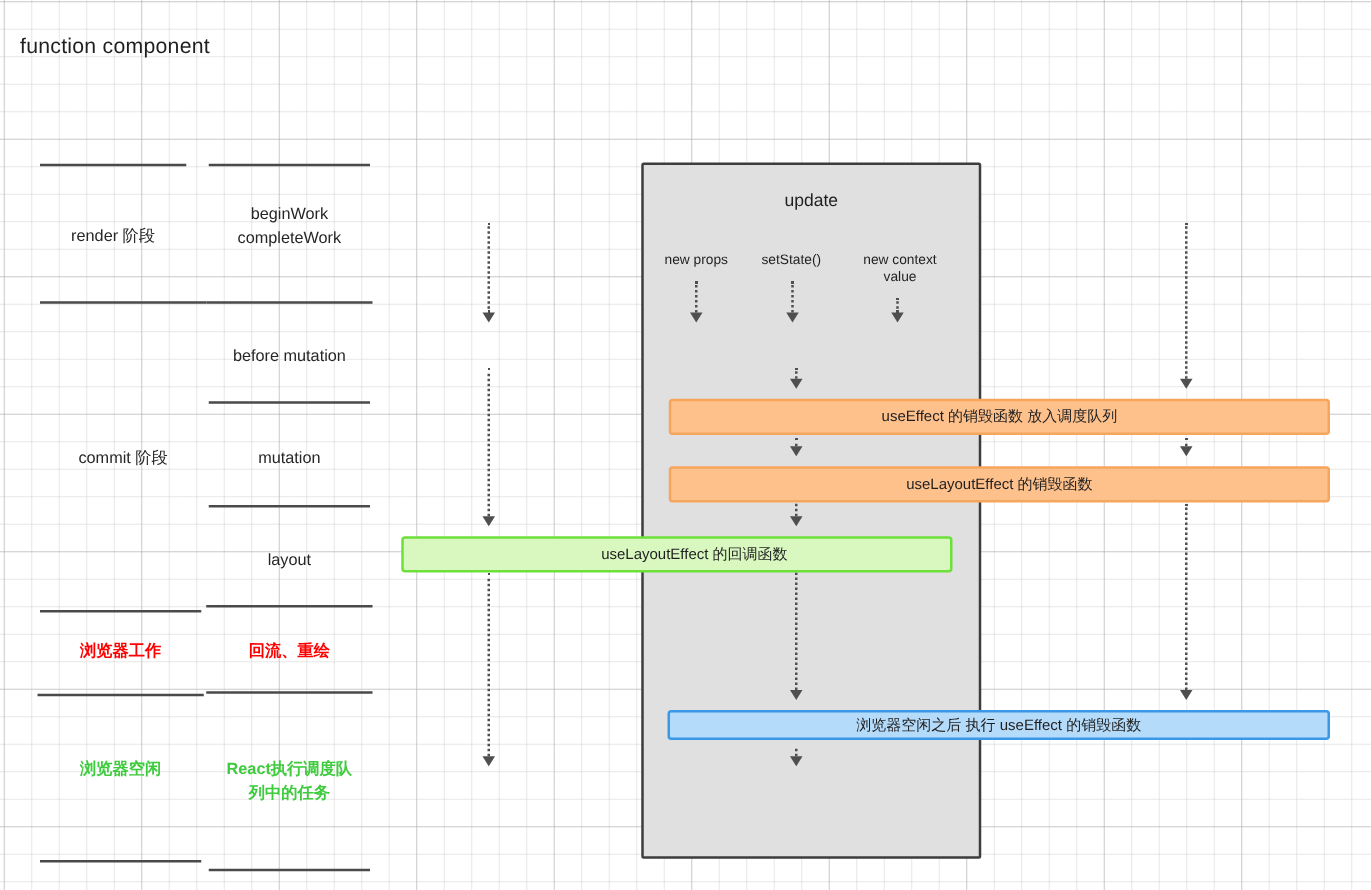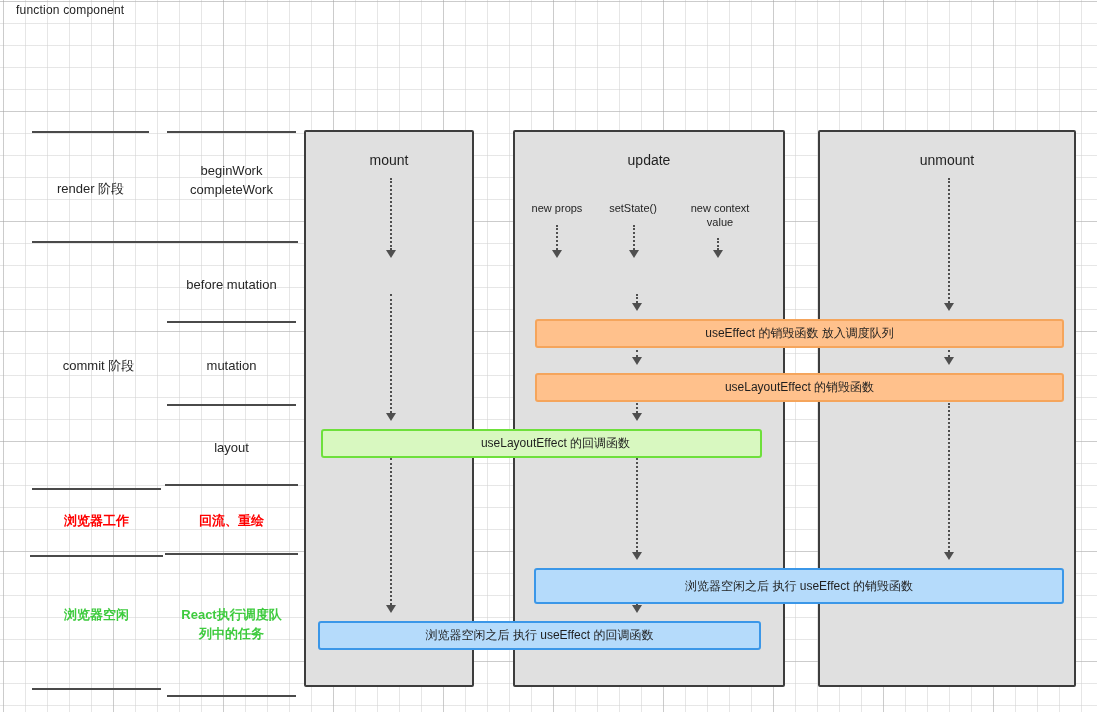--- a/index.html
+++ b/index.html
@@ -16,22 +16,22 @@
       linear-gradient(to right, rgba(160,160,160,0.38) 1px, transparent 1px),
       linear-gradient(to bottom, rgba(160,160,160,0.38) 1px, transparent 1px),
       linear-gradient(to right, rgba(210,210,210,0.55) 1px, transparent 1px),
       linear-gradient(to bottom, rgba(210,210,210,0.55) 1px, transparent 1px);
     background-size: 110px 110px, 110px 110px, 22px 22px, 22px 22px;
     background-position: 3px 1px, 3px 1px, 3px 1px, 3px 1px;
   }
 
   
   #title {
-    position: absolute; left: 16px; top: 3px;
-    font-size: 12px; color: #1f1f1f; letter-spacing: .2px;
+    position: absolute; left: 16px; top: 27px;
+    font-size: 17px; color: #1f1f1f; letter-spacing: .2px;
     white-space: nowrap;
   }
 
   
   .hline {
     position: absolute; height: 0;
     border-top: 2.2px solid #4a4a4a;
   }
   .cell-label {
     position: absolute;
@@ -124,28 +124,22 @@
 
   <div class="cell-label" style="left:167px; top:162px; width:129px;">beginWork
 completeWork</div>
   <div class="cell-label" style="left:163px; top:276px; width:137px;">before mutation</div>
   <div class="cell-label" style="left:167px; top:357px; width:129px;">mutation</div>
   <div class="cell-label" style="left:167px; top:439px; width:129px;">layout</div>
   <div class="cell-label red" style="left:167px; top:512px; width:129px;">回流、重绘</div>
   <div class="cell-label green" style="left:163px; top:606px; width:137px;">React执行调度队
 列中的任务</div>
 
-  <div class="col" style="left:304px; top:130px; width:170px; height:557px;">
-    <div class="col-title">mount</div>
-  </div>
   <div class="col" style="left:513px; top:130px; width:272px; height:557px;">
     <div class="col-title">update</div>
-  </div>
-  <div class="col" style="left:818px; top:130px; width:258px; height:557px;">
-    <div class="col-title">unmount</div>
   </div>
 
   <div class="trigger" style="left:512px; top:202px; width:90px;">new props</div>
   <div class="trigger" style="left:588px; top:202px; width:90px;">setState()</div>
   <div class="trigger" style="left:675px; top:202px; width:90px;">new context
 value</div>
 
   <div class="arrow" style="left:390px; top:178px; height:72px;"></div>
   <div class="arrowhead" style="left:386px; top:250px;"></div>
 
@@ -188,17 +182,16 @@
   <div class="arrow" style="left:948px; top:403px; height:149px;"></div>
   <div class="arrowhead" style="left:944px; top:552px;"></div>
 
 
   <div class="box orange" style="left:535px; top:373px; width:529px; height:29px;">useLayoutEffect 的销毁函数</div>
 
   <div class="box orange" style="left:535px; top:319px; width:529px; height:29px;">useEffect 的销毁函数 放入调度队列</div>
 
   <div class="box green" style="left:321px; top:429px; width:441px; height:29px;">useLayoutEffect 的回调函数</div>
 
-  <div class="box blue" style="left:534px; top:568px; width:530px; height:36px;">浏览器空闲之后 执行 useEffect 的销毁函数</div>
+  <div class="box blue" style="left:534px; top:568px; width:530px; height:24px;">浏览器空闲之后 执行 useEffect 的销毁函数</div>
 
-  <div class="box blue" style="left:318px; top:621px; width:443px; height:29px;">浏览器空闲之后 执行 useEffect 的回调函数</div>
 
 </div>
 
 </body></html>

